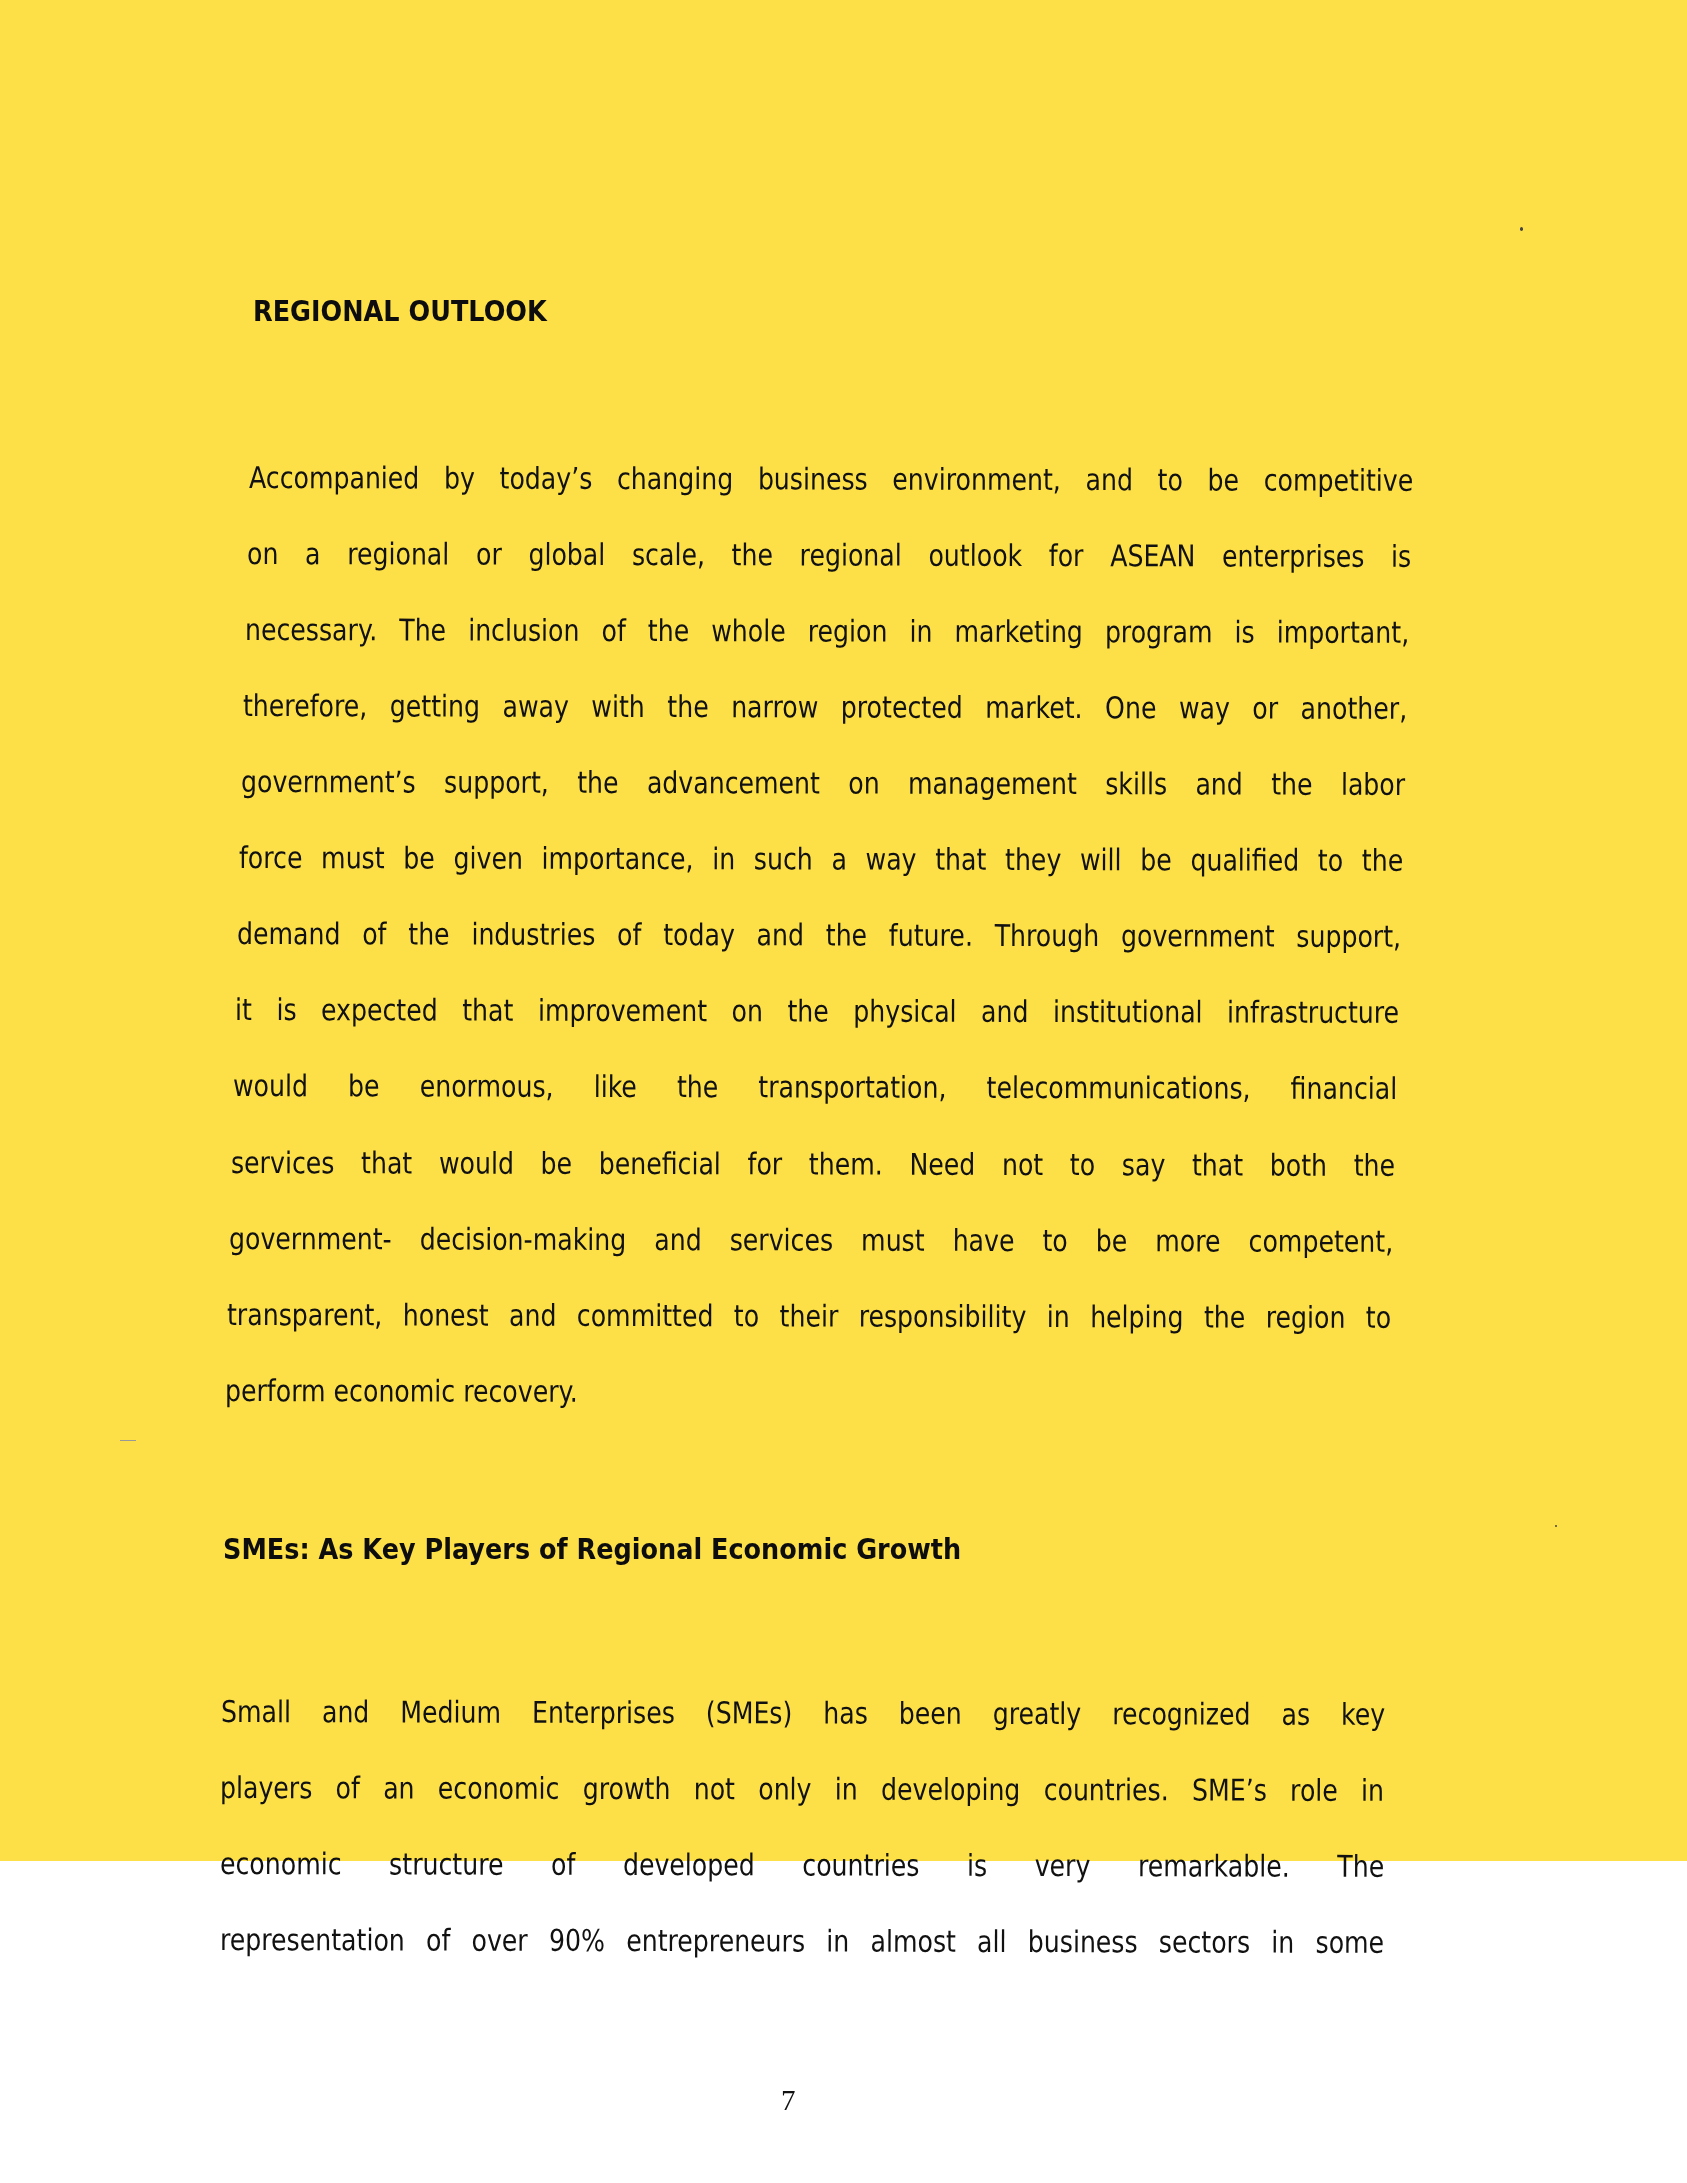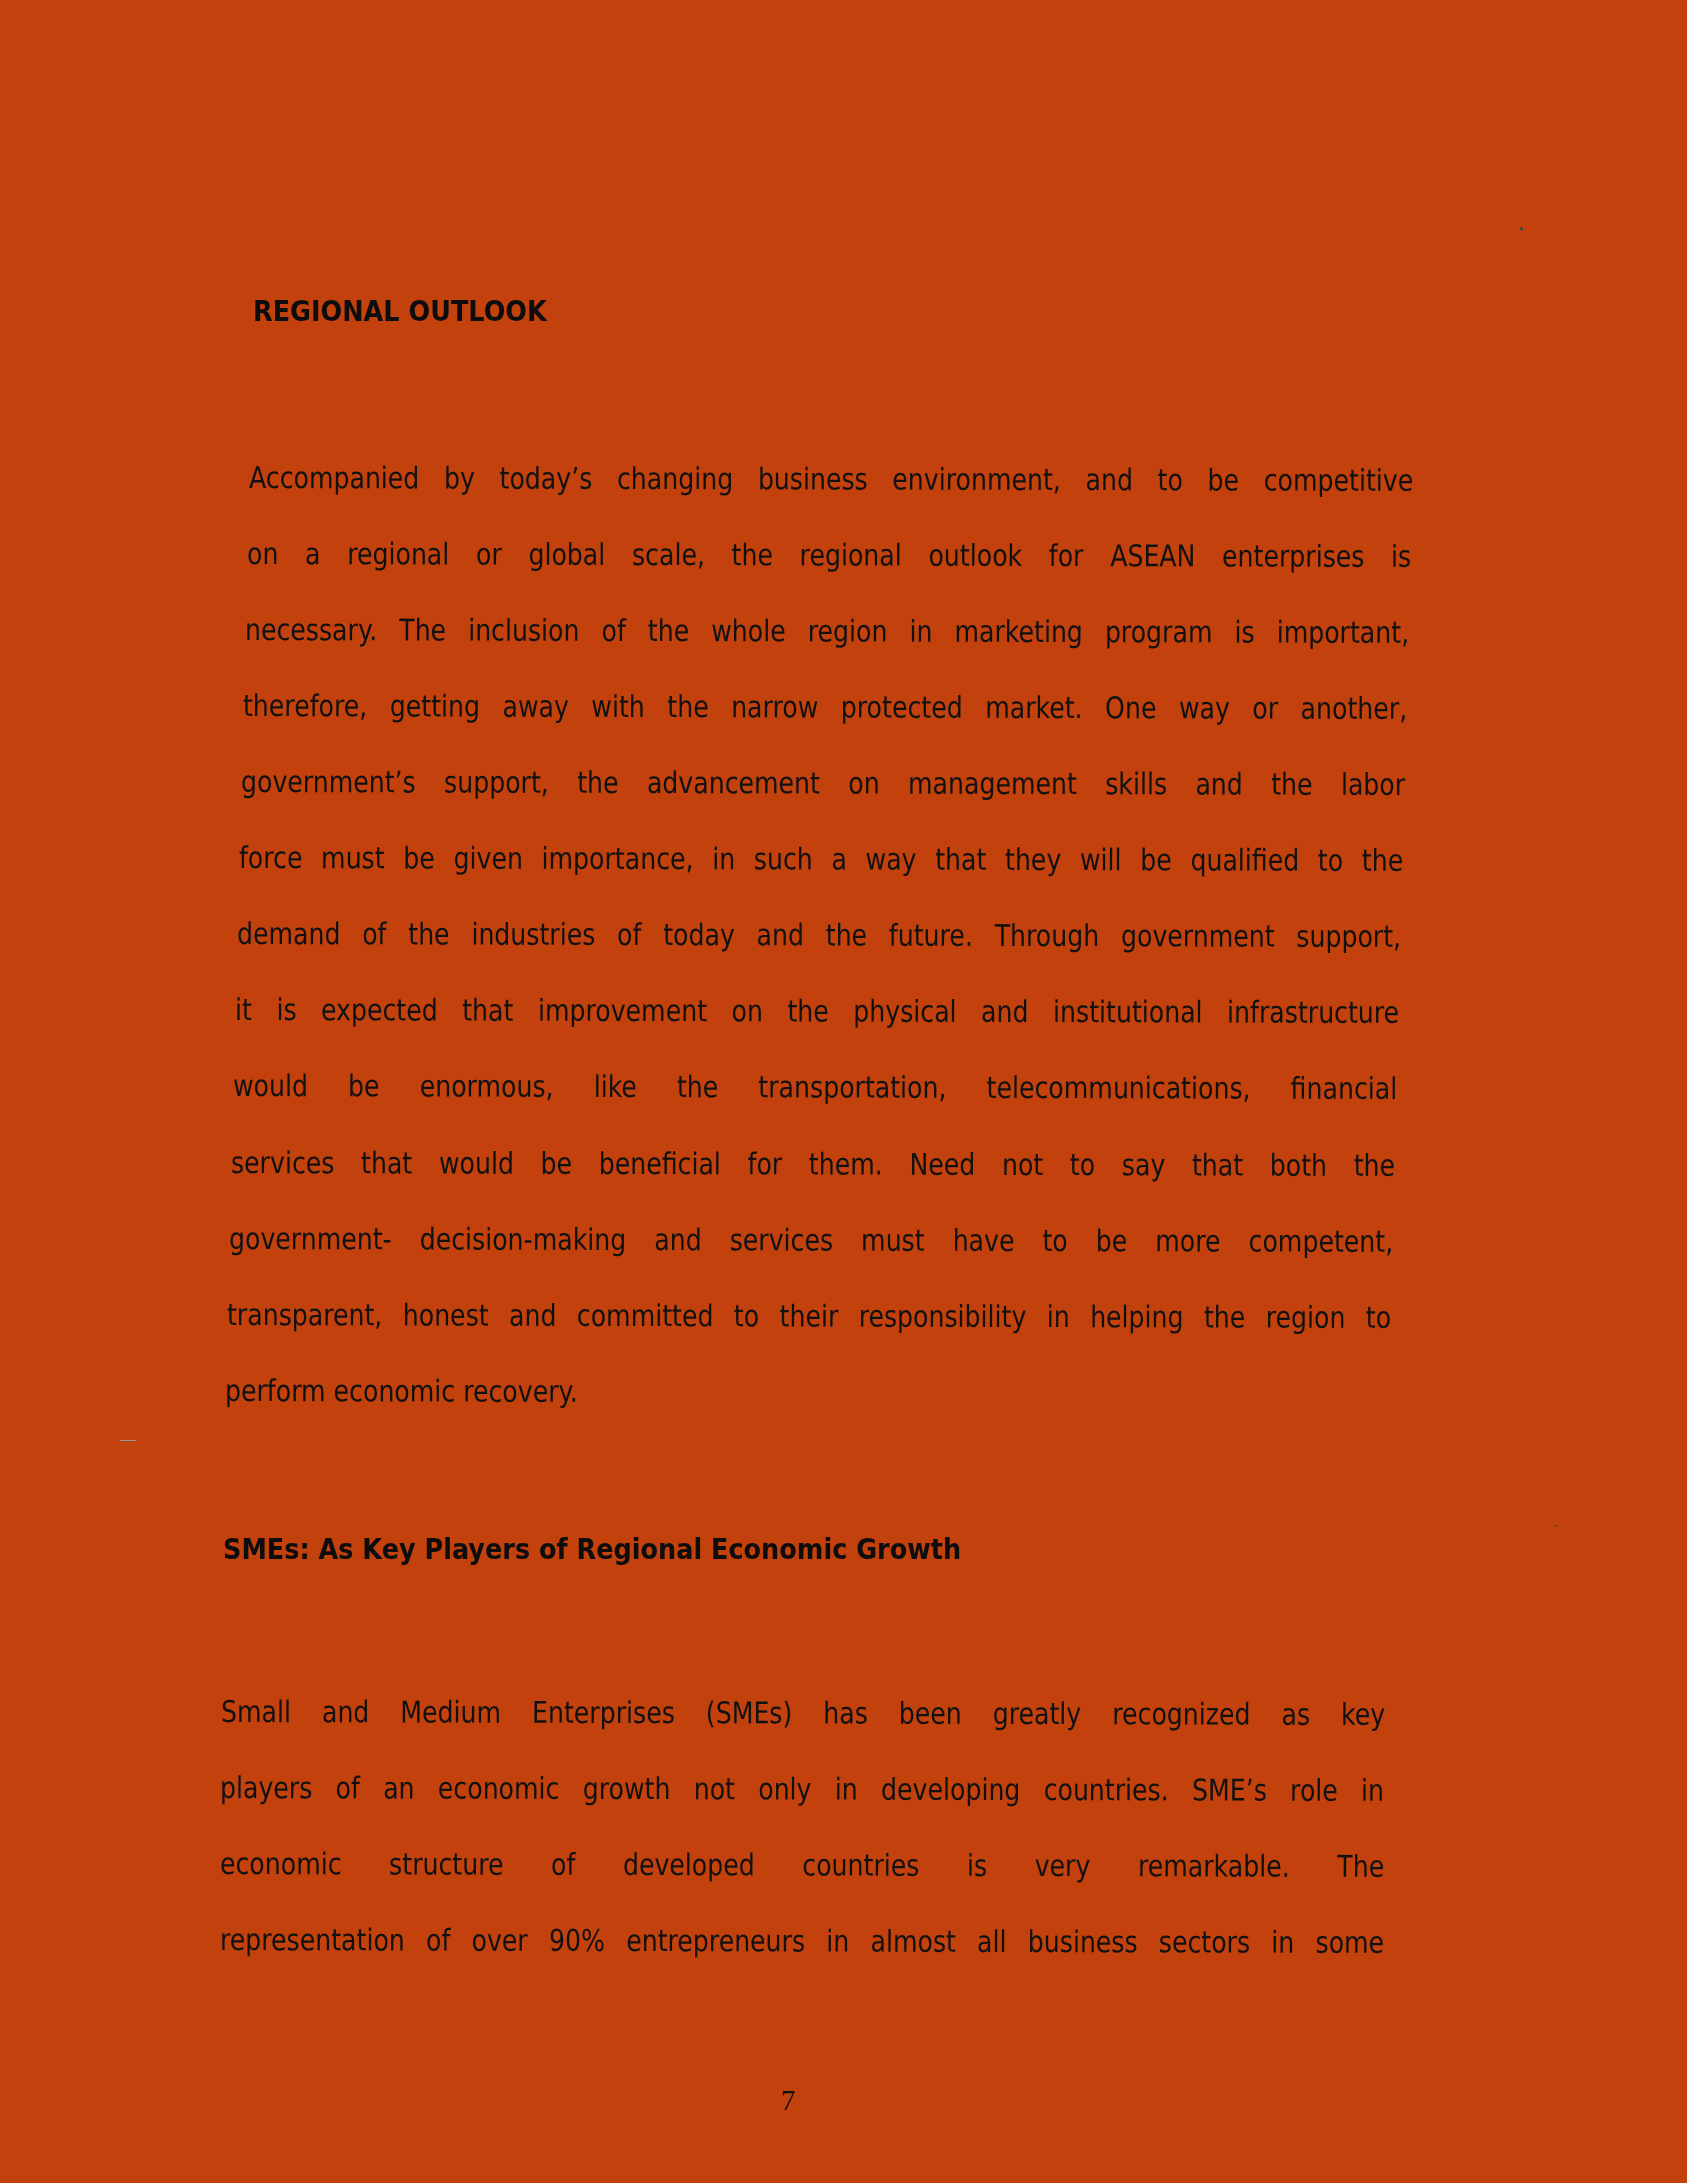--- a/index.html
+++ b/index.html
@@ -12,22 +12,22 @@
       height: 2183px;
       position: relative;
       overflow: hidden;
       font-family: "DejaVu Sans", "Liberation Sans", sans-serif;
       color: #111111;
     }
     .page {
       position: absolute;
       left: 0; top: 0;
       width: 1687px;
-      height: 2183px;
-      background: #c2410c;
+      height: 1861px;
+      background: #fde047;
     }
     .heading {
       position: absolute;
       font-weight: bold;
       font-size: 29px;
       letter-spacing: 0px;
       white-space: nowrap;
       color: #0d0d0d;
       transform-origin: left center;
     }

